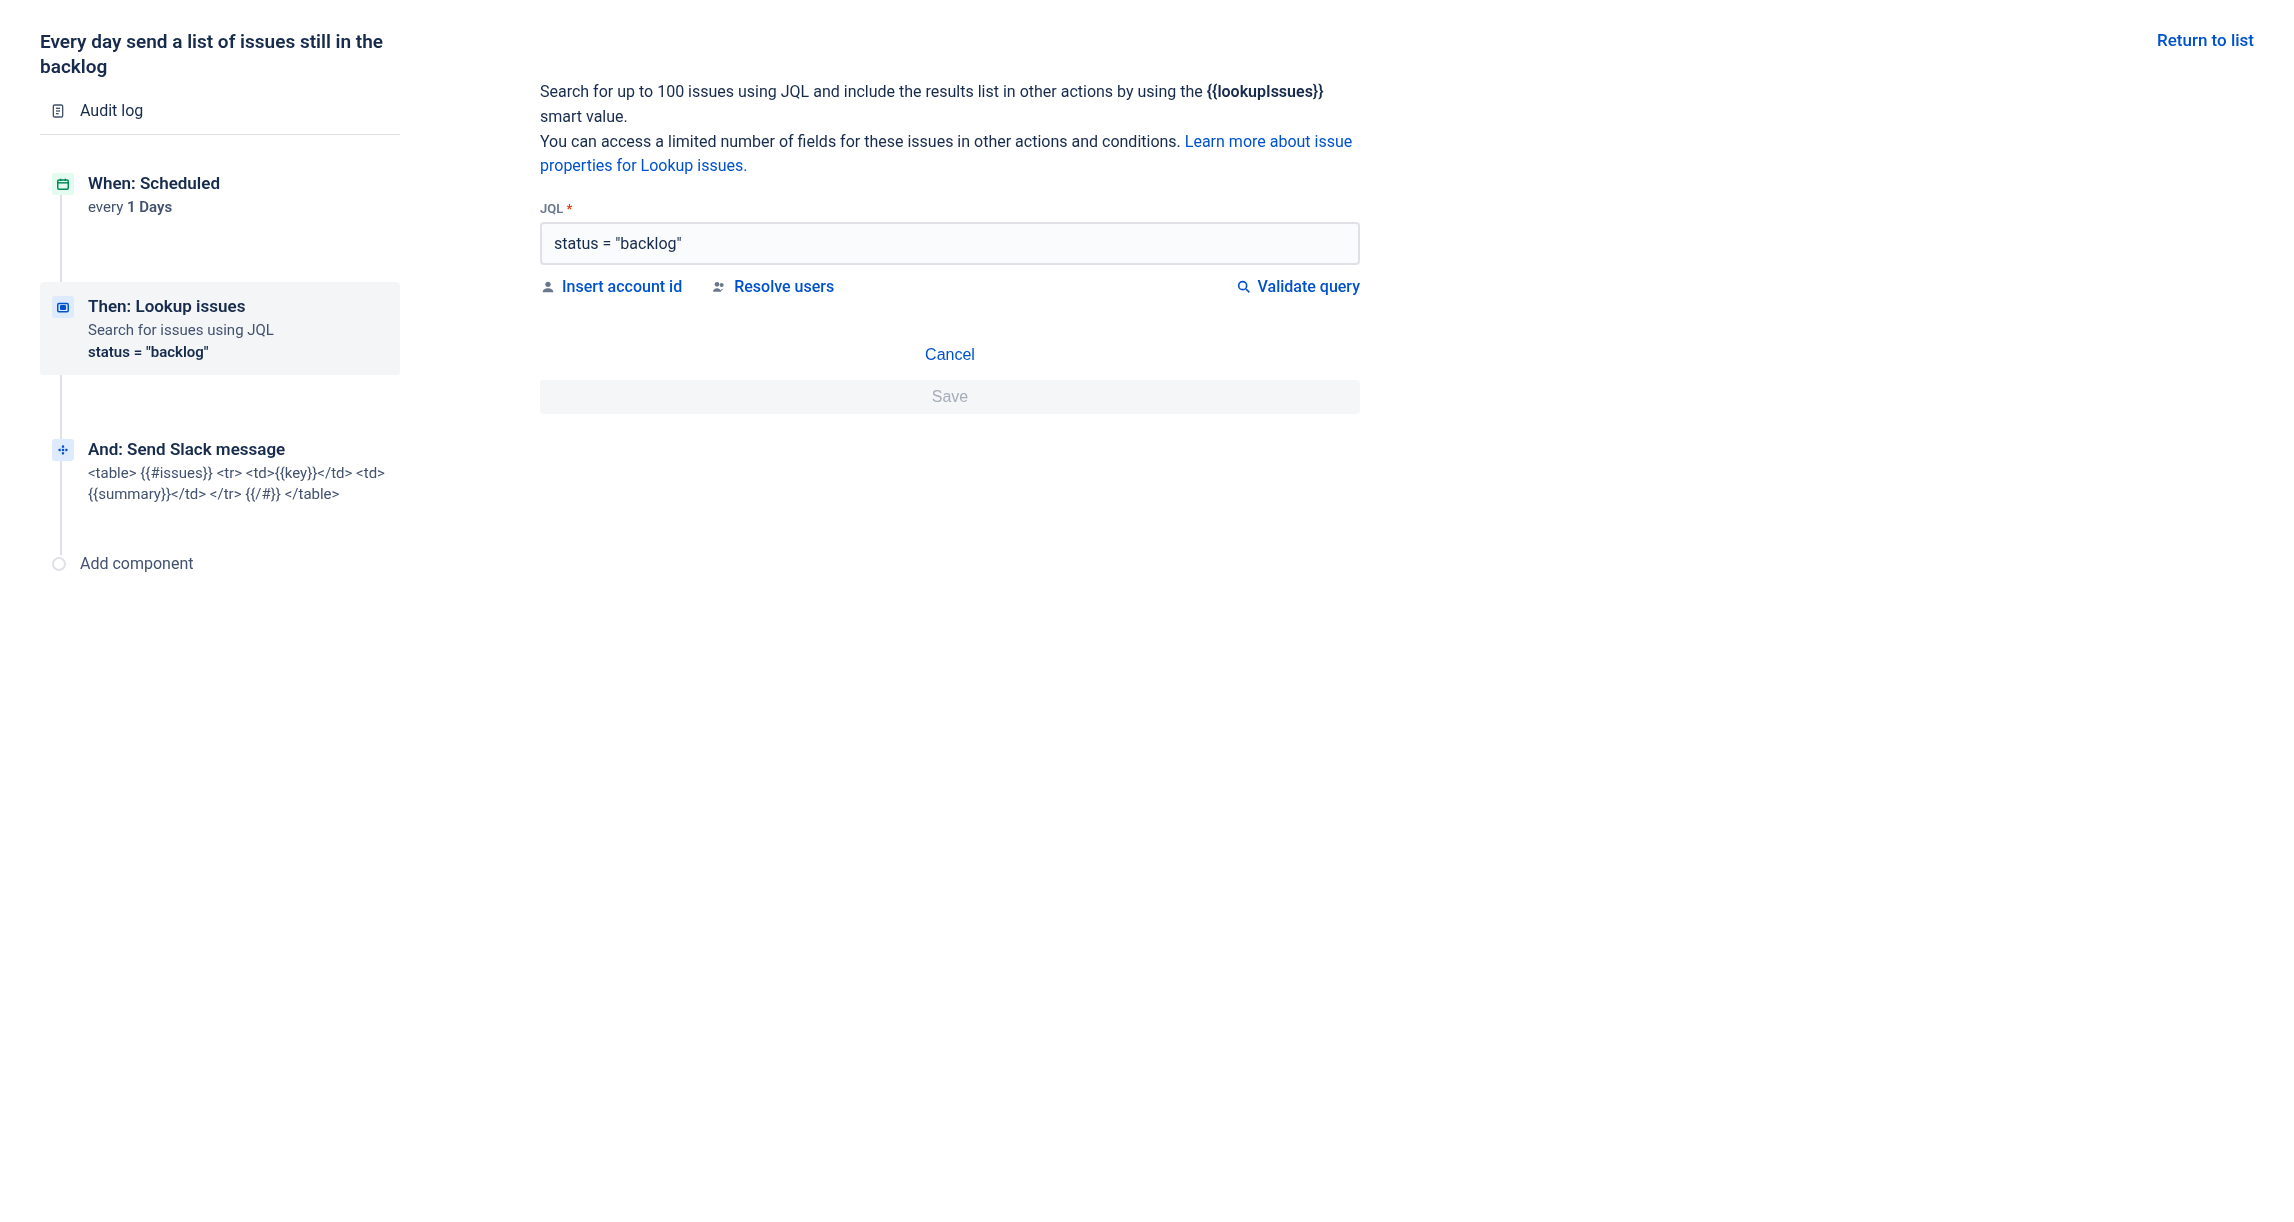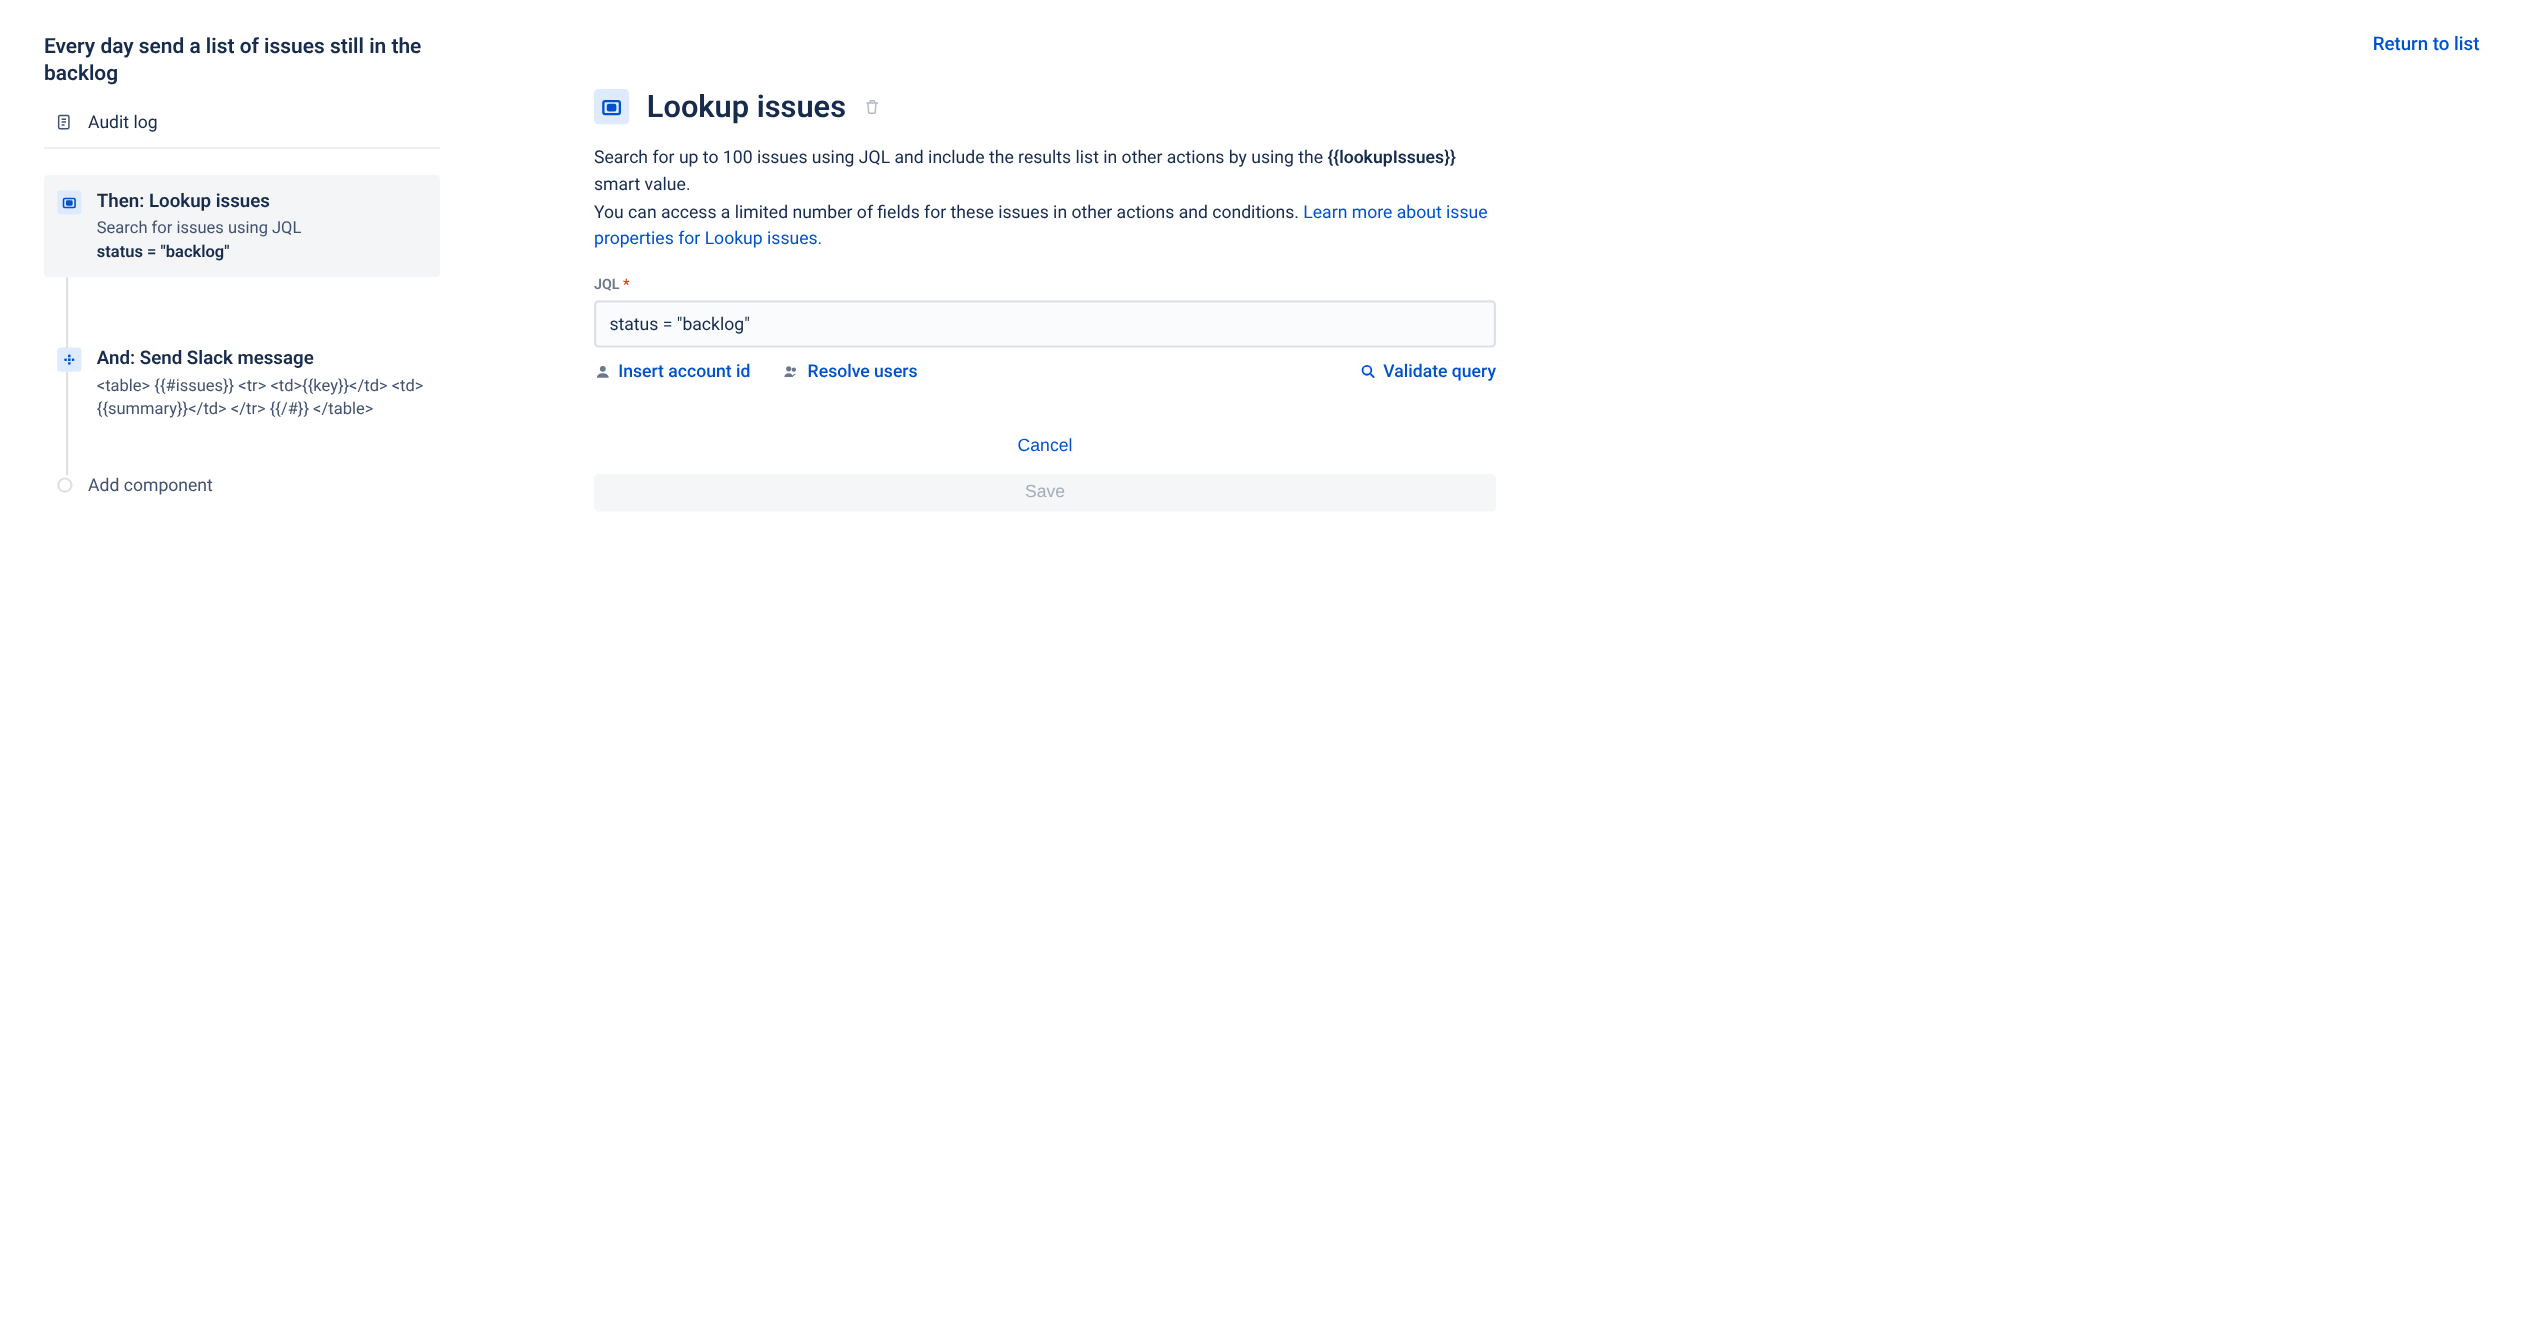--- a/index.html
+++ b/index.html
@@ -281,20 +281,34 @@
           <rect x="5" y="3" width="14" height="18" rx="2"></rect>
           <line x1="9" y1="8" x2="15" y2="8"></line>
           <line x1="9" y1="12" x2="15" y2="12"></line>
           <line x1="9" y1="16" x2="13" y2="16"></line>
         </svg>
       <span class="label">Audit log</span>
     </div>
 
     <div class="flow">
 
+      <div class="flow-item">
+        <div class="flow-icon green">
+          <svg width="14" height="14" viewBox="0 0 24 24" fill="none" stroke="#00875A" stroke-width="2.5">
+              <rect x="3" y="5" width="18" height="16" rx="2"></rect>
+              <line x1="3" y1="10" x2="21" y2="10"></line>
+              <line x1="8" y1="3" x2="8" y2="7"></line>
+              <line x1="16" y1="3" x2="16" y2="7"></line>
+            </svg>
+        </div>
+        <div class="flow-body">
+          <div class="flow-title">When: Scheduled</div>
+          <div class="flow-desc"><span>every </span><span class="bold">1 Days</span></div>
+        </div>
+      </div>
 
       <div class="flow-item selected">
         <div class="flow-icon blue">
           <svg width="14" height="14" viewBox="0 0 24 24" fill="none" stroke="#0052CC" stroke-width="2.5">
               <rect x="3" y="6" width="18" height="14" rx="2"></rect>
               <rect x="8" y="10" width="8" height="6" rx="1" fill="#0052CC"></rect>
             </svg>
         </div>
         <div class="flow-body">
           <div class="flow-title">Then: Lookup issues</div>
@@ -318,32 +332,20 @@
 
       <div class="add-row">
         <div class="add-circle"></div>
         <span class="add-label">Add component</span>
       </div>
     </div>
 
   </div>
 
   <div class="right-col">
-    <div class="panel-header">
-      <div class="panel-icon">
-        <svg width="20" height="20" viewBox="0 0 24 24" fill="none" stroke="#0052CC" stroke-width="2.5">
-            <rect x="3" y="6" width="18" height="14" rx="2"></rect>
-            <rect x="8" y="10" width="8" height="6" rx="1" fill="#0052CC"></rect>
-          </svg>
-      </div>
-      <h2 class="panel-title">Lookup issues</h2>
-      <svg class="trash-icon" viewBox="0 0 24 24" fill="none" stroke="#6B778C" stroke-width="2">
-          <path d="M4 7h16M9 7V5a1 1 0 011-1h4a1 1 0 011 1v2m2 0l-1 13a1 1 0 01-1 1H8a1 1 0 01-1-1L6 7"></path>
-        </svg>
-    </div>
 
     <p class="panel-desc">
       <span>Search for up to 100 issues using JQL and include the results list in other actions by using the </span><span class="bold">{{lookupIssues}}</span><span> smart value.</span><br>
       <span>You can access a limited number of fields for these issues in other actions and conditions. </span><a class="link">Learn more about issue properties for Lookup issues.</a>
     </p>
 
     <div class="field-label"><span>JQL</span> <span class="req">*</span></div>
     <input class="jql-input" type="text" value="status = &quot;backlog&quot;" style="">
 
     <div class="query-actions">

